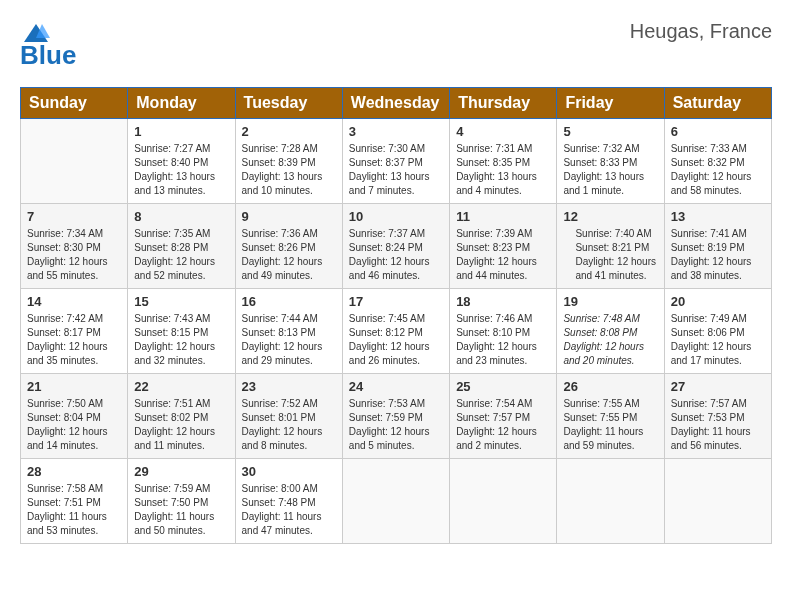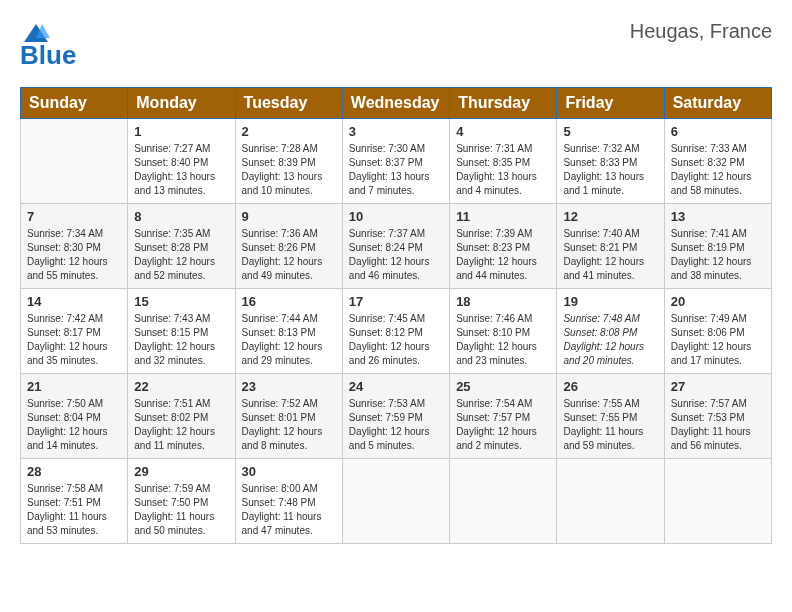--- a/index.html
+++ b/index.html
@@ -202,21 +202,21 @@
         </td>
         <td>
           <div class="day-number">11</div>
           <div class="day-info" style="white-space: pre-line;">Sunrise: 7:39 AM
 Sunset: 8:23 PM
 Daylight: 12 hours
 and 44 minutes.</div>
         </td>
         <td>
           <div class="day-number">12</div>
-          <div class="day-info" style="white-space: pre-line;">Sunrise: 7:40 AM
+          <div class="day-info" style="white-space: pre-line; margin-left: 12px;">Sunrise: 7:40 AM
 Sunset: 8:21 PM
 Daylight: 12 hours
 and 41 minutes.</div>
         </td>
         <td>
           <div class="day-number">13</div>
           <div class="day-info" style="white-space: pre-line;">Sunrise: 7:41 AM
 Sunset: 8:19 PM
 Daylight: 12 hours
 and 38 minutes.</div>

